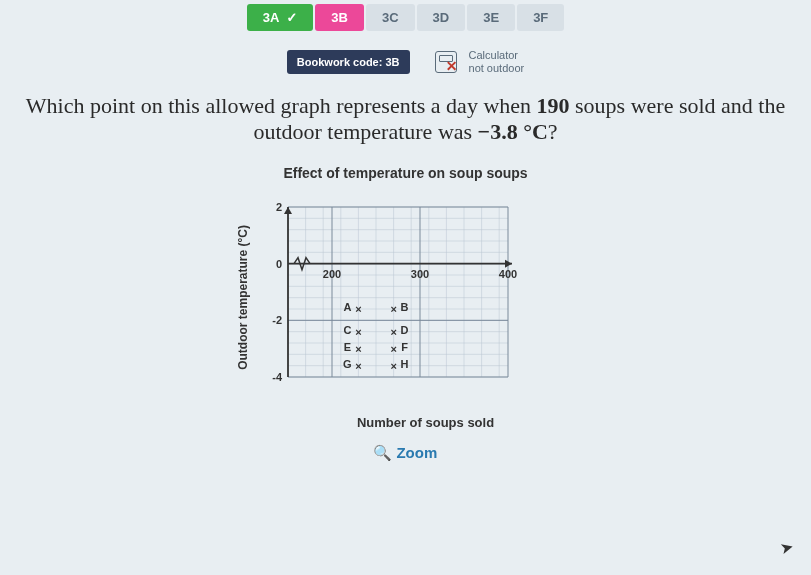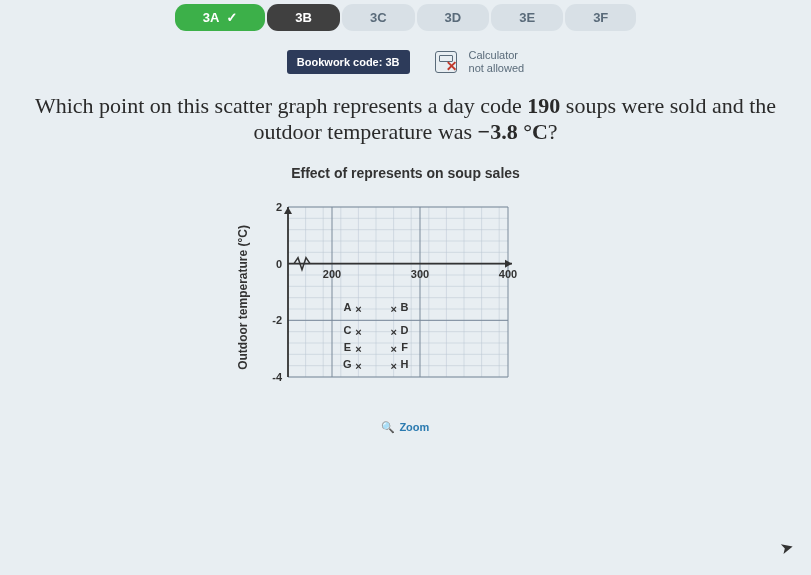--- a/index.html
+++ b/index.html
@@ -11,34 +11,34 @@
   overflow: hidden;
   position: relative;
 }
 .tabs {
   display: flex;
   justify-content: center;
   padding-top: 4px;
   gap: 2px;
 }
 .tab {
-  padding: 6px 28px;
+  padding: 6px 16px;
   font-size: 13px;
   font-weight: bold;
   color: #5a6b7a;
   background: #d8e0e6;
-  border-radius: 11px;
+  border-radius: 3px;
   cursor: pointer;
 }
 .tab.done {
   background: #3cb049;
   color: #fff;
 }
 .tab.active {
-  background: #404040;
+  background: #ec4899;
   color: #fff;
 }
 .tab.summary {
   background: transparent;
   color: #5a6b7a;
 }
 .check { margin-left: 4px; }
 .meta-row {
   display: flex;
   justify-content: center;
@@ -131,21 +131,21 @@
   font-weight: bold;
   font-size: 13px;
   color: #333;
   margin-top: 8px;
   margin-left: 40px;
 }
 .zoom {
   text-align: center;
   margin-top: 14px;
   color: #2a7ab0;
-  font-size: 11px;
+  font-size: 15px;
   font-weight: bold;
   cursor: pointer;
 }
 .zoom-icon { margin-right: 4px; }
 .cursor {
   position: absolute;
   right: 18px;
   bottom: 18px;
   font-size: 16px;
   color: #333;
@@ -173,31 +173,31 @@
 </div>
 
 <div class="meta-row">
   <div class="bookwork">Bookwork code: 3B</div>
   <div class="calc-box">
     <div class="calc-icon">
       <span class="calc-x">✕</span>
     </div>
     <div class="calc-text">
       <div>Calculator</div>
-      <div>not allowed</div>
+      <div>not outdoor</div>
     </div>
   </div>
 </div>
 
 <div class="question">
-  <span>Which point on this scatter graph represents a day code </span><span class="num">190</span><span> soups were sold and the outdoor temperature was </span><span class="num">−3.8 °C</span><span>?</span>
+  <span>Which point on this allowed graph represents a day when </span><span class="num">190</span><span> soups were sold and the outdoor temperature was </span><span class="num">−3.8 °C</span><span>?</span>
 </div>
 
 <div class="chart-wrap">
-  <div class="chart-title">Effect of represents on soup sales</div>
+  <div class="chart-title">Effect of temperature on soup soups</div>
   <div class="chart-body">
     <div class="ylabel">Outdoor temperature (°C)</div>
     <div class="plot">
       <svg id="scatter-svg" width="260" height="200" viewBox="0 0 260 200">
           <line x1="30" y1="10" x2="30" y2="180" stroke="#b8c4d0" stroke-width="0.5"></line>
           <line x1="47.6" y1="10" x2="47.6" y2="180" stroke="#b8c4d0" stroke-width="0.5"></line>
           <line x1="65.2" y1="10" x2="65.2" y2="180" stroke="#b8c4d0" stroke-width="0.5"></line>
           <line x1="82.8" y1="10" x2="82.8" y2="180" stroke="#b8c4d0" stroke-width="0.5"></line>
           <line x1="100.4" y1="10" x2="100.4" y2="180" stroke="#b8c4d0" stroke-width="0.5"></line>
           <line x1="118" y1="10" x2="118" y2="180" stroke="#b8c4d0" stroke-width="0.5"></line>
@@ -255,19 +255,20 @@
           <text x="89.4" y="153.66666666666669" font-size="11" fill="#1a5a9a" text-anchor="middle">E</text>
           <text x="135.6" y="155.66666666666669" font-size="11" fill="#1a5a9a" text-anchor="middle">×</text>
           <text x="146.6" y="153.66666666666669" font-size="11" fill="#1a5a9a" text-anchor="middle">F</text>
           <text x="100.4" y="172.66666666666666" font-size="11" fill="#1a5a9a" text-anchor="middle">×</text>
           <text x="89.4" y="170.66666666666666" font-size="11" fill="#1a5a9a" text-anchor="middle">G</text>
           <text x="135.6" y="172.66666666666666" font-size="11" fill="#1a5a9a" text-anchor="middle">×</text>
           <text x="146.6" y="170.66666666666666" font-size="11" fill="#1a5a9a" text-anchor="middle">H</text>
         </svg>
     </div>
   </div>
+  <div class="xlabel">Number of soups sold</div>
 </div>
 
 <div class="zoom">
   <span class="zoom-icon">🔍</span><span>Zoom</span>
 </div>
 
 <div class="cursor">➤</div>
 
 </body></html>

